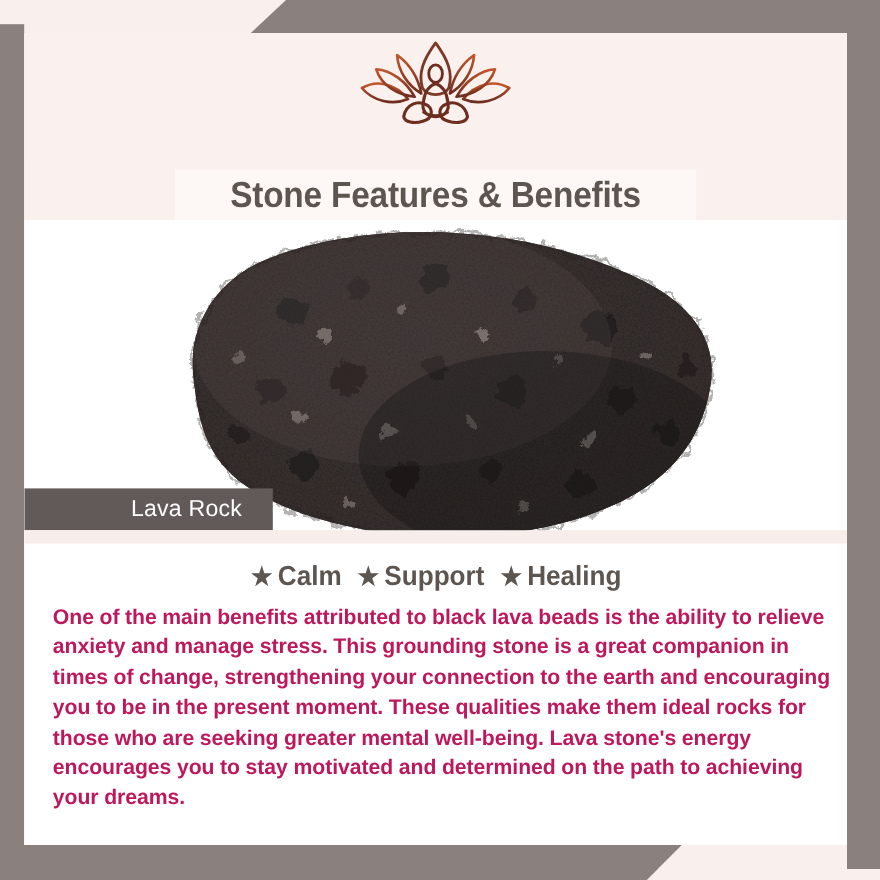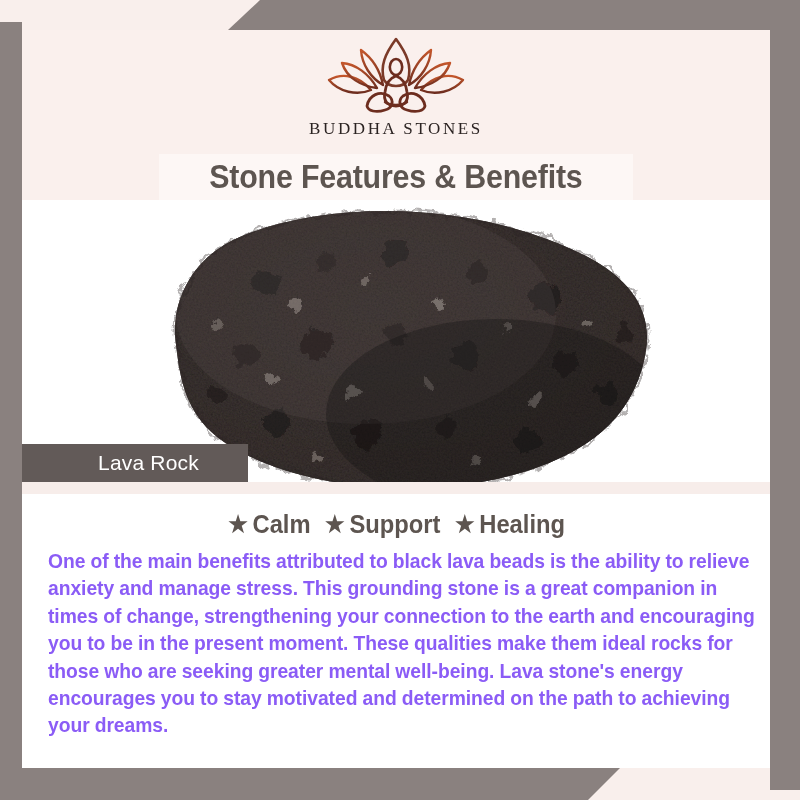--- a/index.html
+++ b/index.html
@@ -84,21 +84,21 @@
     overflow:hidden;
   }
   .rock-svg{ position:absolute; left:50%; top:-6px; transform:translateX(-50%); }
   .caption-bar{
     position:absolute; left:0; bottom:12px;
     width:226px; height:38px;
     background:#625a58;
     display:flex; align-items:center;
   }
   .caption-text{
-    color:#ffffff; font-size:21px; padding-left:76px;
+    color:#ffffff; font-size:21px; padding-left:97px;
     white-space:nowrap; letter-spacing:.2px;
   }
   .photo-sep{
     position:absolute; left:0; bottom:0; width:100%; height:12px;
     background:#f7edea;
   }
 
   
   .content{
     background:#ffffff;
@@ -111,21 +111,21 @@
   }
   .benefit{
     display:flex; align-items:center; gap:5px;
     font-size:25px; font-weight:bold; color:#5d5550;
     transform:scaleX(.95);
     white-space:nowrap;
   }
   .star-icon{ font-size:23px; line-height:1; color:#5d5550; }
 
   .body-text{
-    font-size:19.3px; font-weight:bold; color:#8b5cf6;
+    font-size:19.3px; font-weight:bold; color:#be185d;
     line-height:1.42; letter-spacing:-0.05px;
     text-align:left;
     padding:0 2px 0 14px;
     word-spacing:-0.2px;
   }
 </style>
 </head>
 <body>
 
 <div class="frame-wrap">
@@ -160,21 +160,20 @@
         <ellipse cx="73" cy="31" rx="6.2" ry="8" stroke="#6d2d1f" stroke-width="2.6" fill="none"></ellipse>
 
         <path d="M73 40 C67 42 63 48 62 56 C60 64 64 70 73 70 C82 70 86 64 84 56 C83 48 79 42 73 40 Z" stroke="#6d2d1f" stroke-width="2.8" fill="none"></path>
 
         <path d="M44 70 C46 59 57 54 66 60 C71 64 70 72 62 74 C53 77 45 75 44 70 Z" stroke="#6d2d1f" stroke-width="2.8" fill="none"></path>
         <path d="M102 70 C100 59 89 54 80 60 C75 64 76 72 84 74 C93 77 101 75 102 70 Z" stroke="#6d2d1f" stroke-width="2.8" fill="none"></path>
 
         <path d="M62 66 C67 70 79 70 84 66" stroke="#6d2d1f" stroke-width="2.4" fill="none"></path>
       </svg>
     </span>
-    <div class="brand-name">BUDDHA STONES</div>
   </div>
 
   <div class="title-band">
     <div class="title-text">Stone Features &amp; Benefits</div>
   </div>
 
   <div class="photo">
     <svg class="rock-svg" width="660" height="300" viewBox="0 0 660 300" xmlns="http://www.w3.org/2000/svg">
       <defs>
         <radialGradient id="rockg" cx="42%" cy="38%" r="72%">

